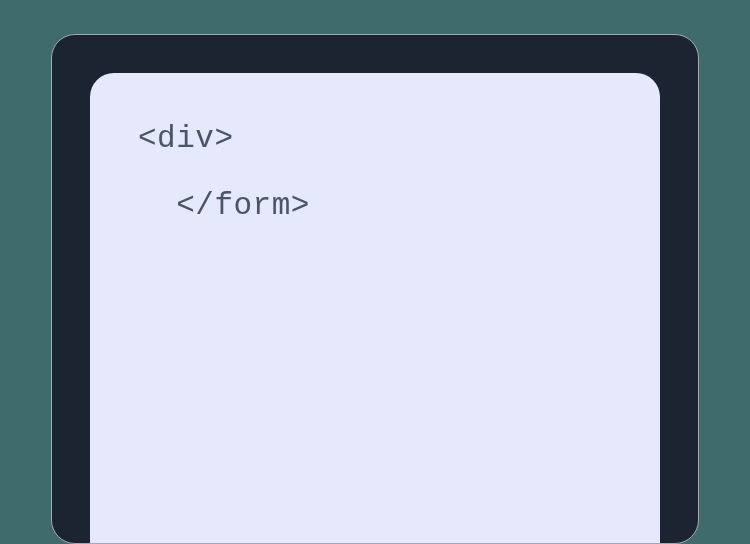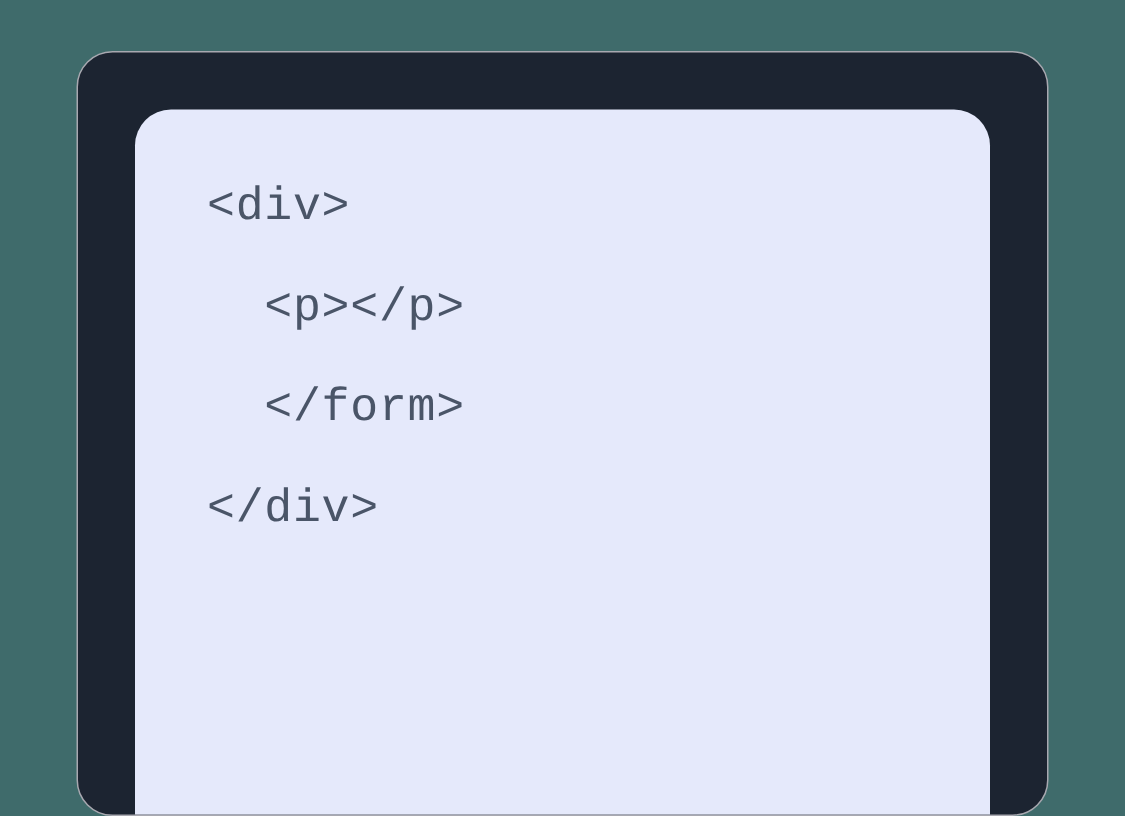--- a/index.html
+++ b/index.html
@@ -44,17 +44,15 @@
     .code-line:last-child {
       margin-bottom: 0;
     }
   </style>
 </head>
 <body>
 
 <div class="outer-frame">
   <div class="code-panel">
     <div class="code-line">&lt;div&gt;</div>
-    <div class="code-line">  &lt;p&gt;&lt;/p&gt;</div>
     <div class="code-line">  &lt;/form&gt;</div>
-    <div class="code-line">&lt;/div&gt;</div>
   </div>
 </div>
 
 </body></html>

